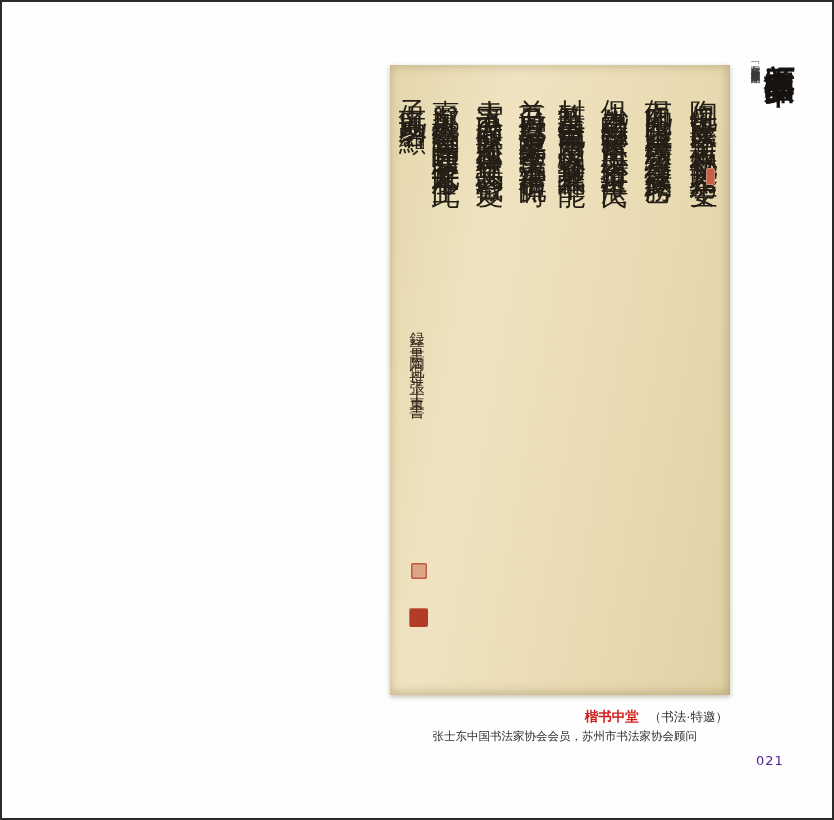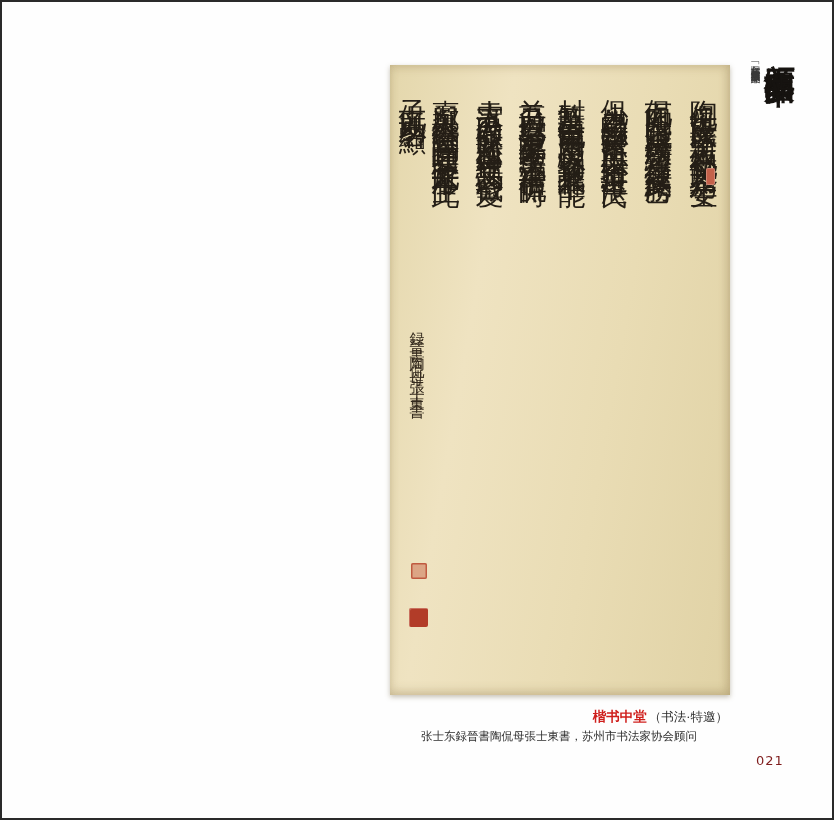--- a/index.html
+++ b/index.html
@@ -94,38 +94,38 @@
     position:absolute;
     right:104px;top:706px;
     font-size:12.5px;
     color:#2c2c2c;
     white-space:nowrap;
   }
   .caption-line1 .cap-red{
     color:#cf1f1c;
     font-weight:bold;
     font-size:13.5px;
-    margin-right:2px;
+    margin-right:10px;
   }
   .caption-line2{
     position:absolute;
     right:135px;top:727px;
     font-size:11.5px;
     color:#2e2e2e;
     white-space:nowrap;
   }
   .caption-line2 .artist-name{}
   
   .page-number{
     position:absolute;
     left:754px;top:751px;
     font-family:"DejaVu Sans", sans-serif;
     font-size:13px;
     letter-spacing:1px;
-    color:#7f1d1d;
+    color:#4c1d95;
   }
 </style>
 </head>
 <body>
 
 <div class="page">
 
   <div class="scroll">
     <div class="ink-col vtext c1">陶侃母湛氏豫章新淦人也初侃父丹聘為妾生</div>
     <div class="ink-col vtext c2">侃而陶氏貧賤湛氏每紡績資給之使交結勝己</div>
@@ -145,18 +145,18 @@
 
   <div class="edition-note vtext">「创元杯」苏州市廉政书画摄影展作品集</div>
 
   <div class="series-title vtext">中國夢廉石頌</div>
 
   <div class="caption-line1">
     <span class="cap-red">楷书中堂</span><span class="cap-black">（书法·特邀）</span>
   </div>
 
   <div class="caption-line2">
-    <span class="artist-name">张士东</span><span>録晉書陶侃母張士東書，苏州市书法家协会顾问</span>
+    <span class="artist-name">张士东</span><span>中国书法家协会会员，苏州市书法家协会顾问</span>
   </div>
 
   <div class="page-number">021</div>
 
 </div>
 
 </body></html>

